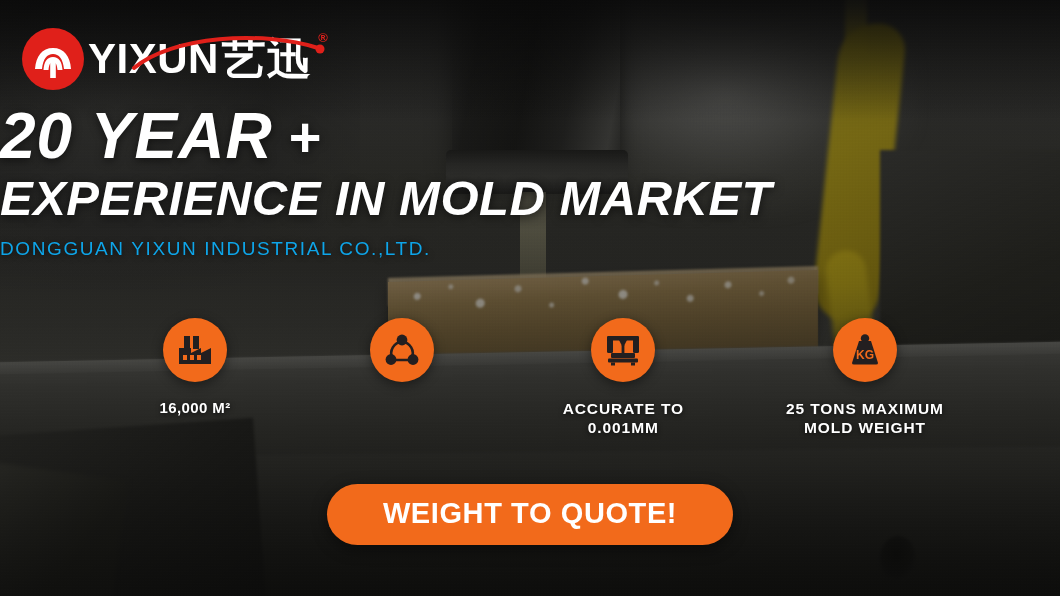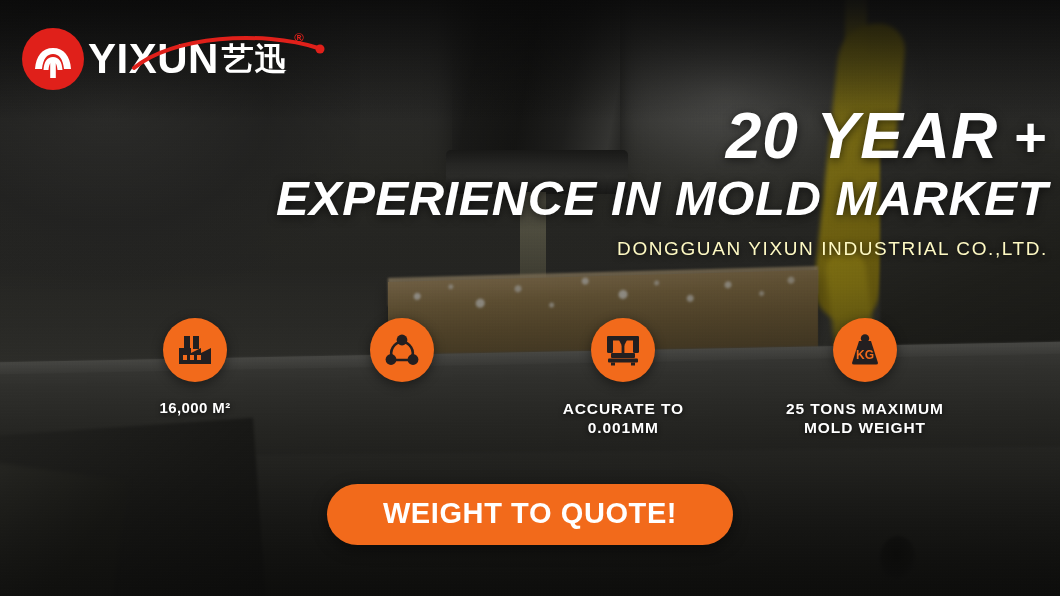--- a/index.html
+++ b/index.html
@@ -173,51 +173,51 @@
   
   .logo { position:absolute; left:22px; top:26px; display:flex; align-items:center; height:66px; }
   .logo-mark { position:relative; width:62px; height:62px; flex:none; }
   .logo-mark svg { display:block; }
   .logo-word { position:relative; margin-left:4px; display:flex; align-items:center; height:62px; }
   .logo-latin {
     font-size:42px; font-weight:bold; color:#ffffff;
     letter-spacing:.5px; line-height:1; font-family:"Liberation Sans", sans-serif;
   }
   .logo-cn {
-    font-size:32px; font-weight:bold; color:#ffffff; line-height:1;
+    font-size:44px; font-weight:bold; color:#ffffff; line-height:1;
     margin-left:3px; letter-spacing:1px;
     font-family:"DejaVu Sans", sans-serif;
   }
   .logo-swoosh { position:absolute; left:44px; top:4px; width:200px; height:42px; pointer-events:none; }
   .logo-reg {
     position:absolute; right:-16px; top:2px;
     font-size:13px; color:#e0201a; font-weight:bold;
   }
 
   
-  .headline { position:absolute; left:0; right:12px; top:104px; text-align:right; }
+  .headline { position:absolute; left:0; right:0; top:104px; text-align:left; }
   .h-line1 {
     font-size:64px; font-weight:bold; font-style:italic; color:#ffffff;
     letter-spacing:1px; line-height:1.02;
     text-shadow:0 2px 10px rgba(0,0,0,.6);
     white-space:nowrap;
   }
   .h-plus {
     font-style:normal; font-weight:bold; font-size:56px;
     display:inline-block; margin-left:16px; vertical-align:2px;
   }
   .h-line2 {
     font-size:49px; font-weight:bold; font-style:italic; color:#ffffff;
     letter-spacing:.5px; line-height:1.05; margin-top:4px;
     text-shadow:0 2px 10px rgba(0,0,0,.6);
     white-space:nowrap;
   }
   .subtitle {
     margin-top:13px;
-    font-size:19px; color:#fef9c3; font-weight:500;
+    font-size:19px; color:#0ea5e9; font-weight:500;
     letter-spacing:1.6px;
     text-shadow:0 1px 6px rgba(0,0,0,.7);
     white-space:nowrap;
   }
 
   
   .features {
     position:absolute; left:120px; right:90px; top:318px;
     display:flex; justify-content:space-between; align-items:flex-start;
   }

